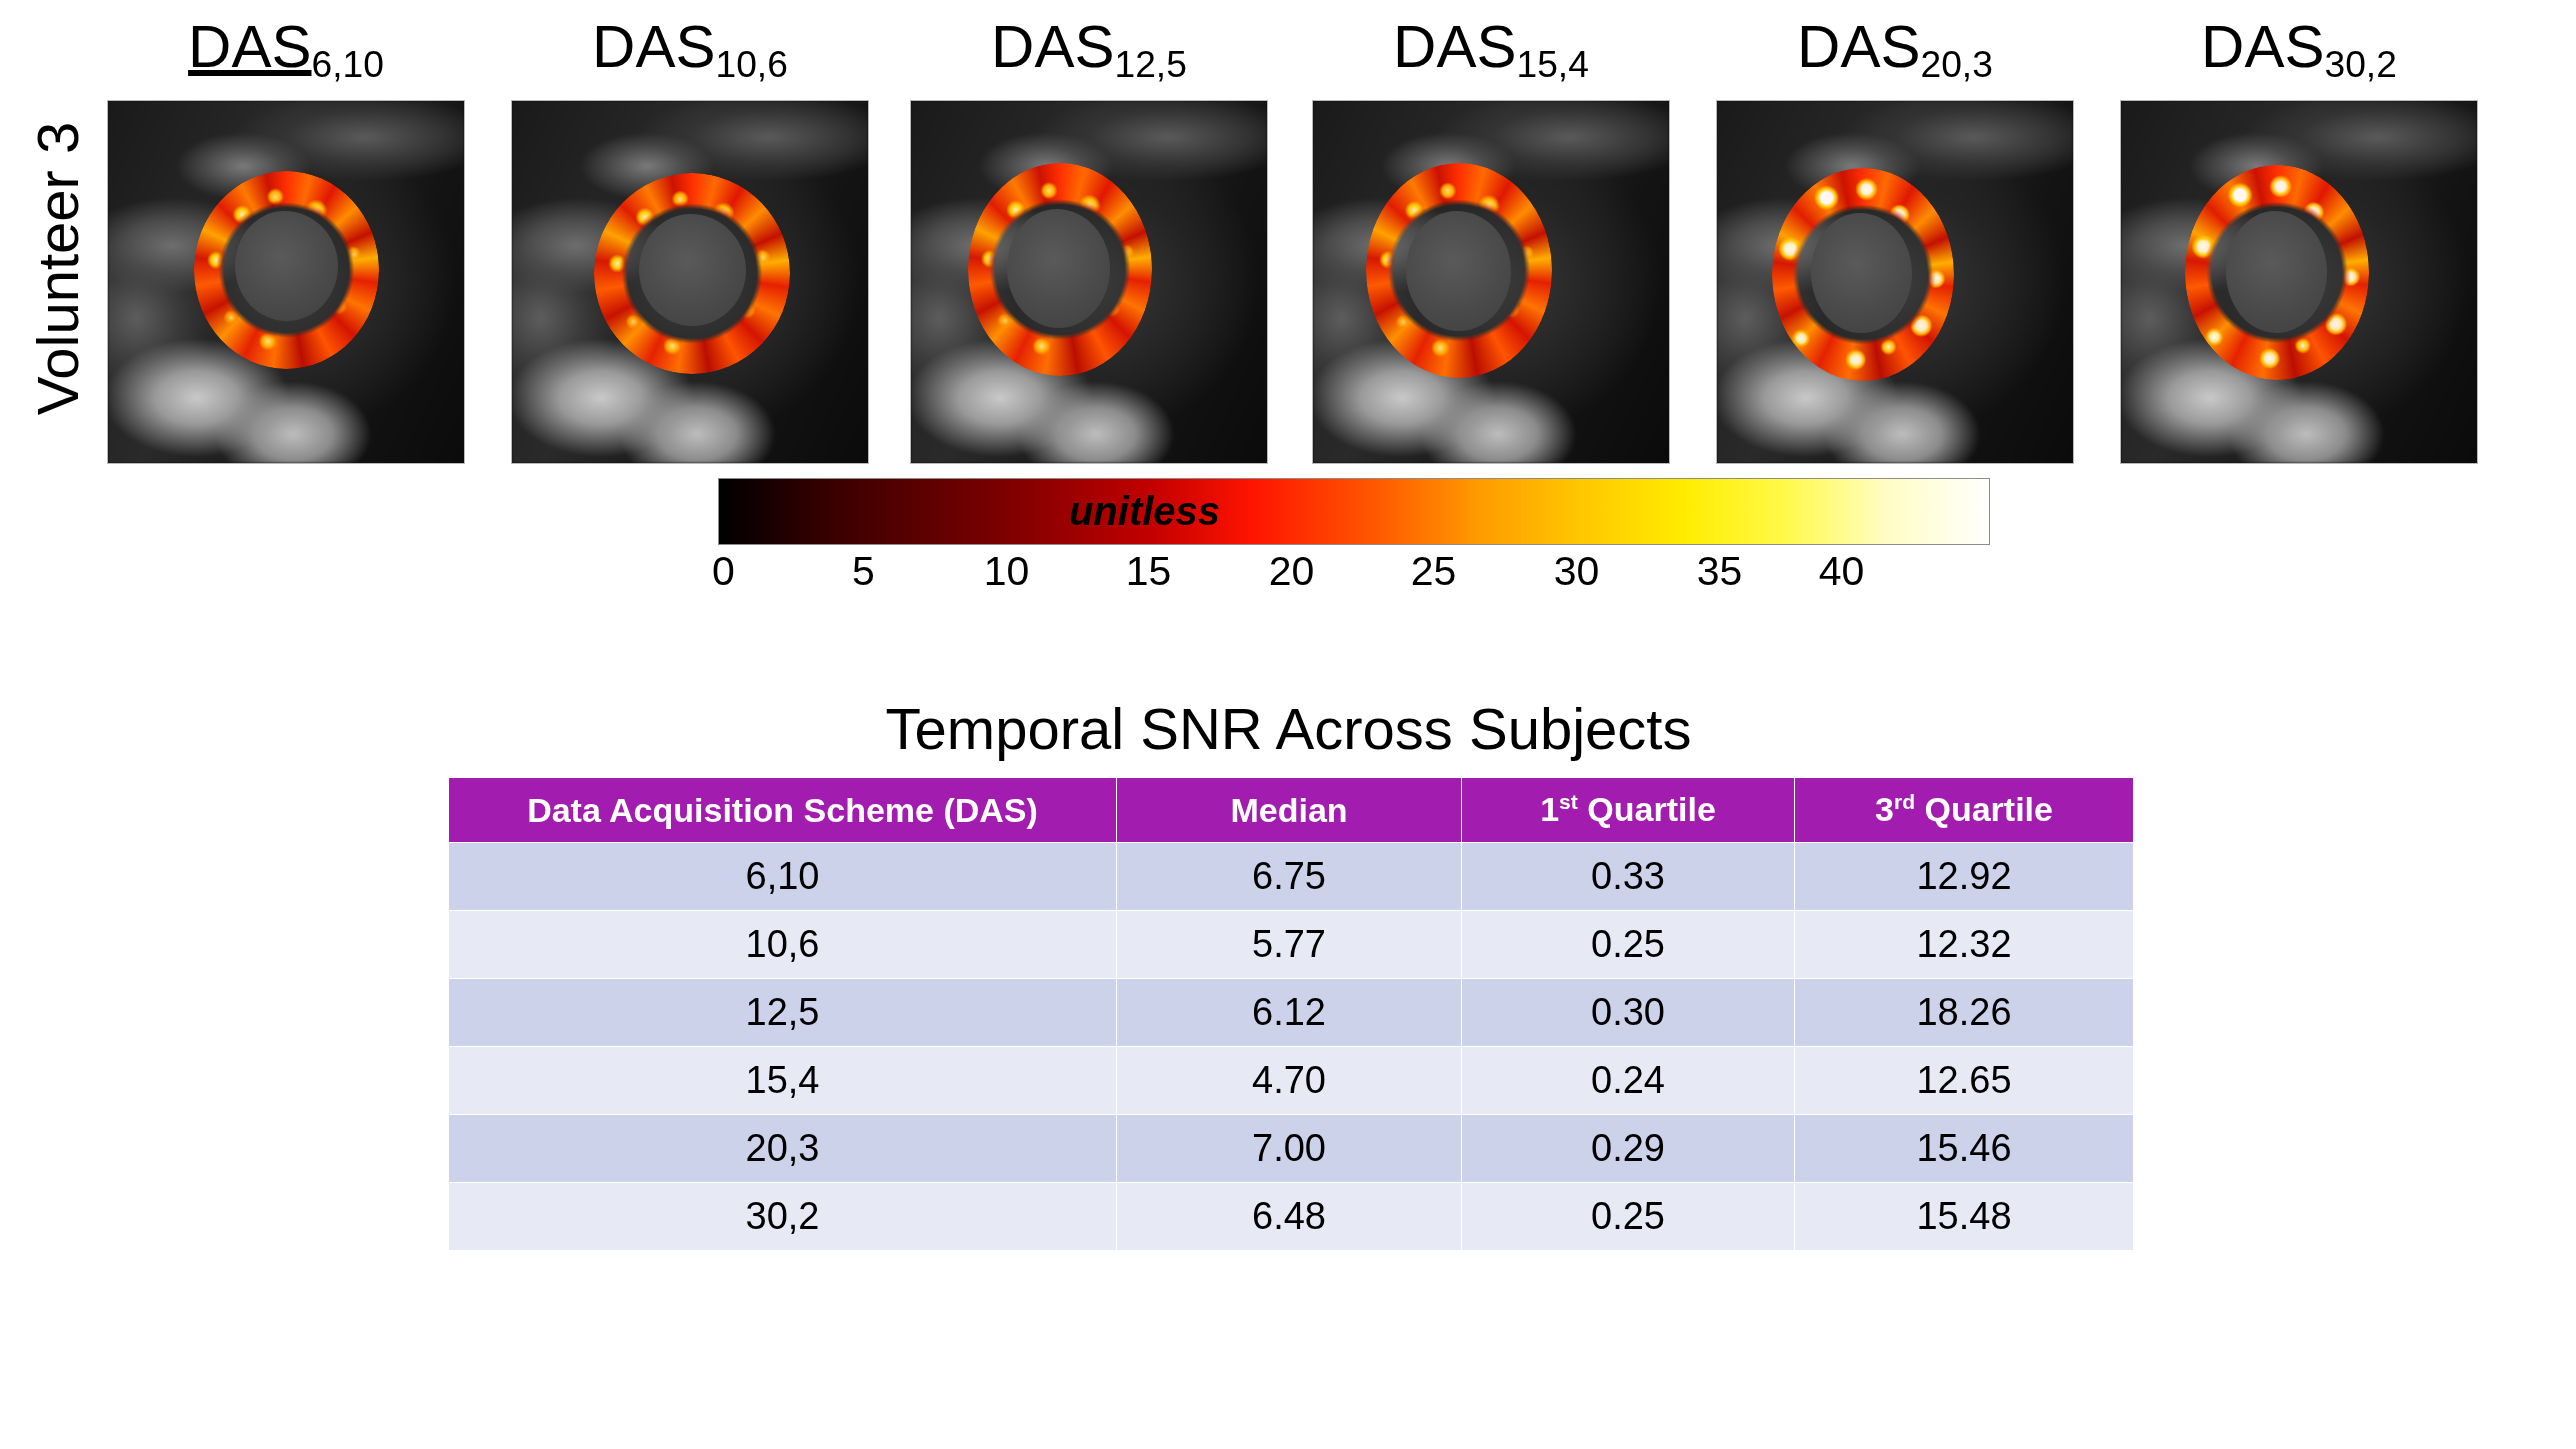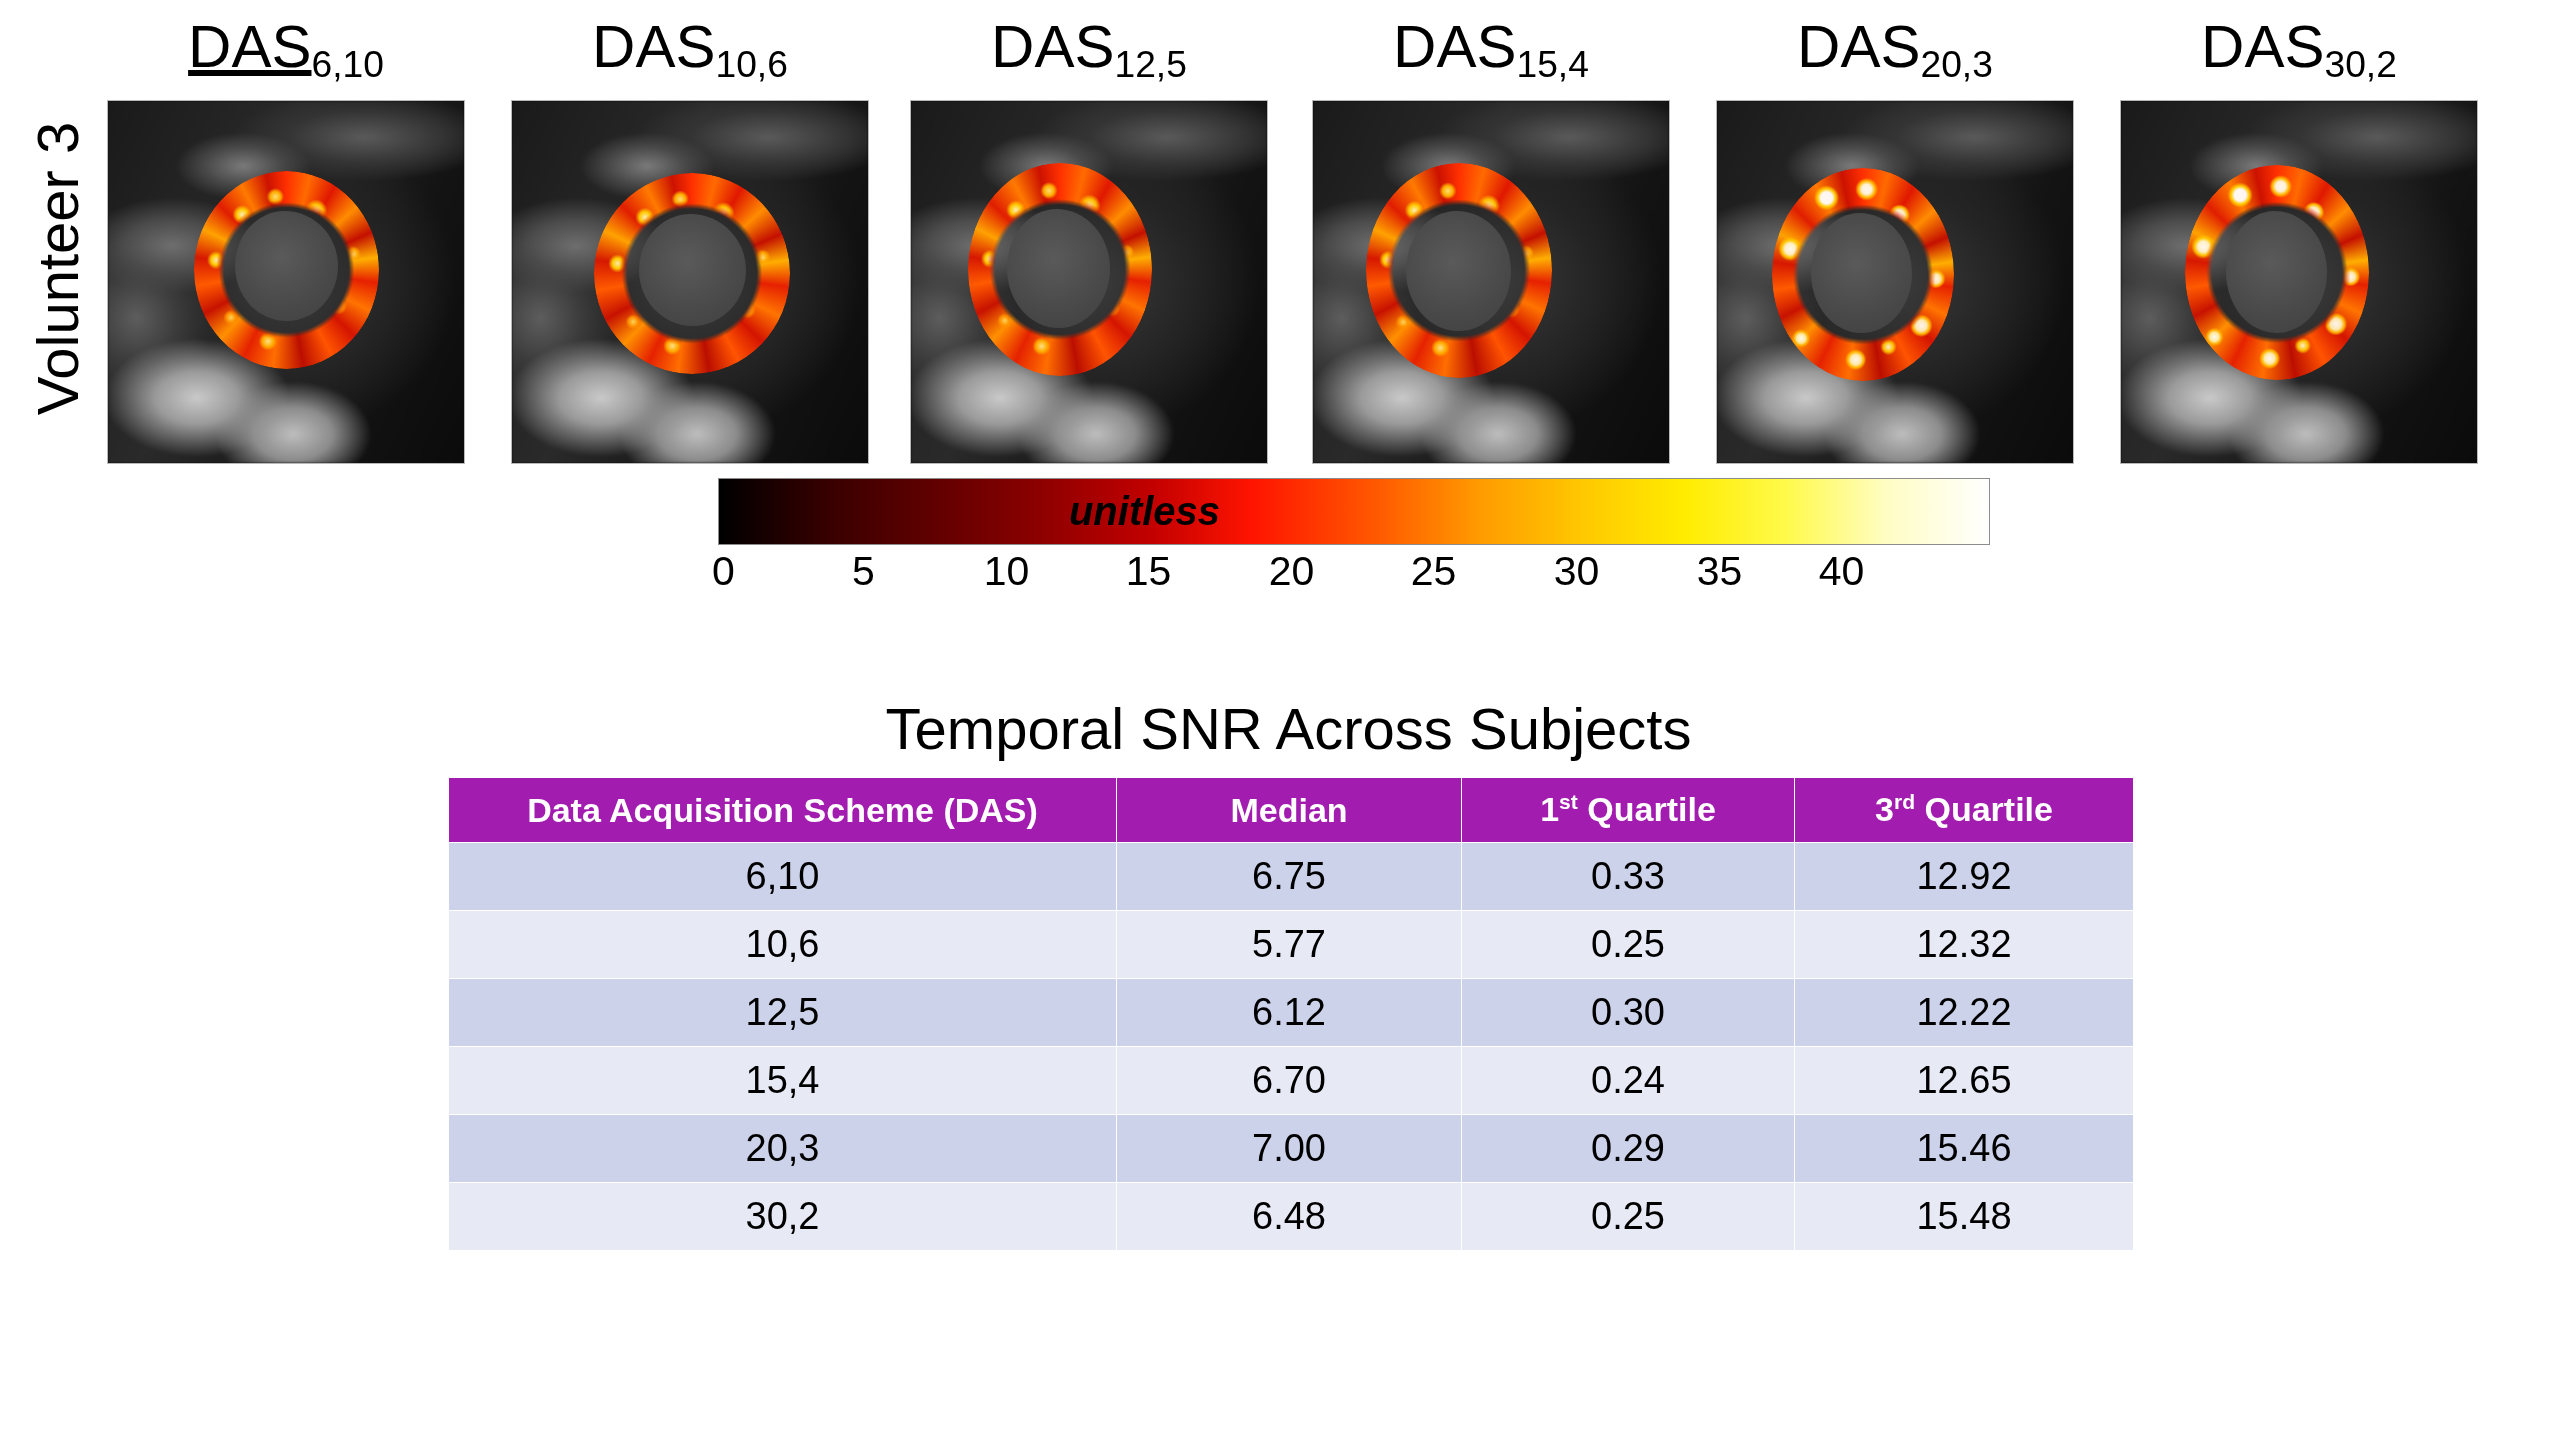--- a/index.html
+++ b/index.html
@@ -346,25 +346,25 @@
     <tr class="band-b">
       <td>10,6</td>
       <td>5.77</td>
       <td>0.25</td>
       <td>12.32</td>
     </tr>
     <tr class="band-a">
       <td>12,5</td>
       <td>6.12</td>
       <td>0.30</td>
-      <td>12.22</td>
+      <td>18.26</td>
     </tr>
     <tr class="band-b">
       <td>15,4</td>
-      <td>6.70</td>
+      <td>4.70</td>
       <td>0.24</td>
       <td>12.65</td>
     </tr>
     <tr class="band-a">
       <td>20,3</td>
       <td>7.00</td>
       <td>0.29</td>
       <td>15.46</td>
     </tr>
     <tr class="band-b">

